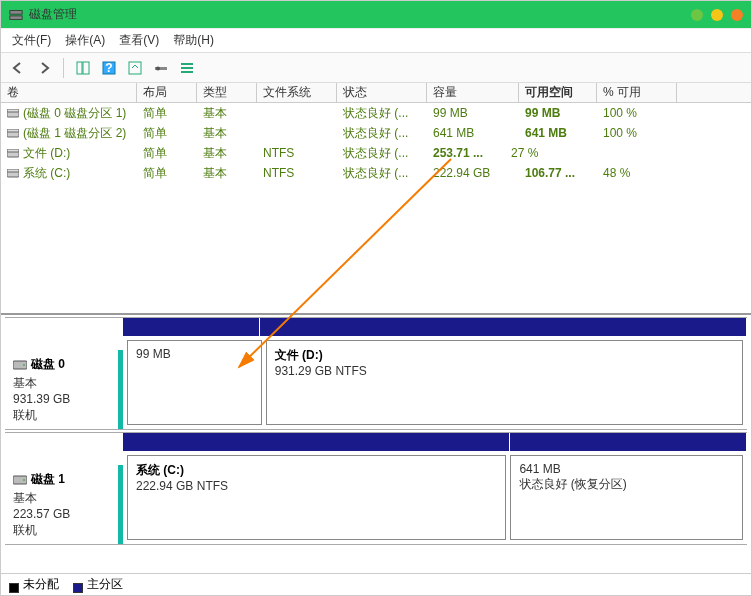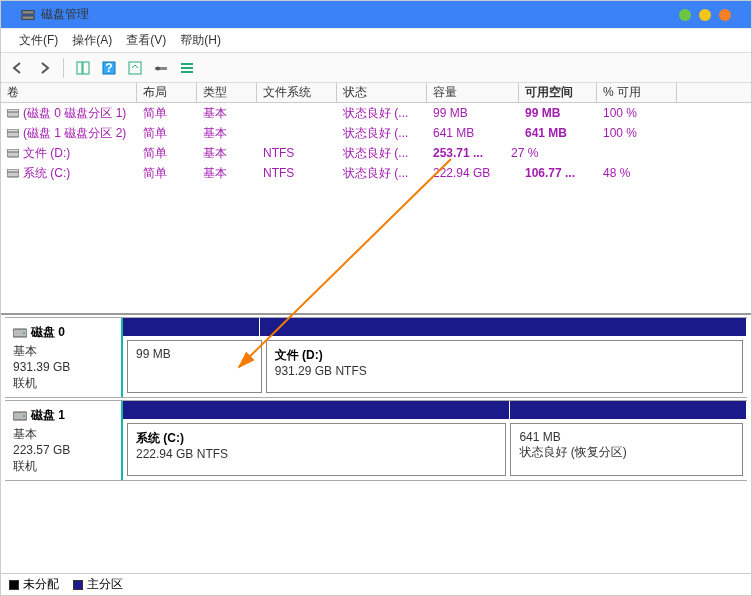--- a/index.html
+++ b/index.html
@@ -1,67 +1,67 @@
 <!DOCTYPE html>
 <html><head>
 <meta charset="utf-8">
 <style>
 * { box-sizing: border-box; margin: 0; padding: 0; font-family: "Microsoft YaHei", sans-serif; font-size: 12px; }
 body { background: #fff; width: 752px; height: 596px; overflow: hidden; border: 1px solid #ccc; position: relative; }
 
-.titlebar { height: 28px; display: flex; align-items: center; padding: 0 20px; background: #3b82f6; border-bottom: 1px solid #eee; }
+.titlebar { height: 28px; display: flex; align-items: center; padding: 0 8px; background: #22c55e; border-bottom: 1px solid #eee; }
 .titlebar .app-icon { width: 14px; height: 14px; margin-right: 6px; display: inline-block; }
 .titlebar .app-icon svg { width: 14px; height: 14px; }
 .titlebar .title { flex: 1; color: #333; }
 .titlebar .dots { display: flex; gap: 8px; }
 .dot { width: 12px; height: 12px; border-radius: 50%; }
 .dot.g { background: #6cc644; }
 .dot.y { background: #f5c518; }
 .dot.o { background: #f58025; }
 
-.menubar { height: 24px; display: flex; align-items: center; padding: 0 18px; gap: 14px; border-bottom: 1px solid #ddd; }
+.menubar { height: 24px; display: flex; align-items: center; padding: 0 11px; gap: 14px; border-bottom: 1px solid #ddd; }
 .menubar span { color: #333; cursor: default; }
 
 .toolbar { height: 30px; display: flex; align-items: center; padding: 0 6px; gap: 4px; border-bottom: 1px solid #ddd; background: #fafafa; }
 .toolbar .tbtn { width: 22px; height: 22px; display: flex; align-items: center; justify-content: center; border: 1px solid transparent; }
 .toolbar .sep { width: 1px; height: 20px; background: #ccc; margin: 0 4px; }
 
 .vol-pane { border-bottom: 2px solid #999; }
 .vol-header, .vol-row { display: flex; height: 20px; align-items: center; }
 .vol-header { background: #fff; border-bottom: 1px solid #ccc; }
 .vol-header .cell { border-right: 1px solid #ccc; padding: 2px 6px; color: #333; background: #f9f9f9; height: 100%; display: flex; align-items: center; }
-.vol-row .cell { padding: 0 6px; color: #a21caf; height: 100%; display: flex; align-items: center; white-space: nowrap; overflow: hidden; }
+.vol-row .cell { padding: 0 6px; color: #4d7c0f; height: 100%; display: flex; align-items: center; white-space: nowrap; overflow: hidden; }
 .col-vol { width: 136px; }
 .col-layout { width: 60px; }
 .col-type { width: 60px; }
 .col-fs { width: 80px; }
 .col-status { width: 90px; }
 .col-cap { width: 92px; }
 .col-free { width: 78px; font-weight: bold; }
 .col-pct { width: 80px; }
 .vol-icon { width: 12px; height: 10px; margin-right: 4px; display: inline-block; }
 .vol-body { height: 210px; overflow: auto; background: #fff; }
 
 .graph-pane { overflow: auto; height: 234px; }
 .disk-row { display: flex; border-top: 1px solid #aaa; border-bottom: 1px solid #aaa; margin: 2px 4px; }
-.disk-info { width: 118px; padding: 6px 8px; border-right: 2px solid #14b8a6; }
+.disk-info { width: 118px; padding: 6px 8px; border-right: 5px solid #14b8a6; margin-top: 32px; }
 .disk-info .dname { font-weight: bold; margin-bottom: 2px; display: flex; align-items: center; gap: 4px; }
 .disk-info .dline { color: #333; line-height: 16px; }
 .disk-icon { width: 14px; height: 12px; display: inline-block; }
 
 .disk-parts { flex: 1; display: flex; flex-direction: column; }
 .disk-bar { height: 18px; background: #1a1a8a; display: flex; }
 .disk-bar .bseg { border-right: 1px solid #fff; }
 .disk-boxes { flex: 1; display: flex; padding: 4px; gap: 4px; }
 .pbox { border: 1px solid #888; padding: 6px 8px; display: flex; flex-direction: column; justify-content: flex-start; }
 .pbox .pname { font-weight: bold; }
 .pbox .pline { color: #333; line-height: 15px; }
 
 .legend { height: 22px; border-top: 1px solid #ccc; display: flex; align-items: center; padding: 0 8px; gap: 14px; position: absolute; bottom: 0; left: 0; right: 0; background: #fff; }
-.legend .litem { display: flex; align-items: center; gap: 4px; }
+.legend .litem { display: flex; align-items: flex-end; gap: 4px; }
 .legend .sw { width: 10px; height: 10px; border: 1px solid #333; }
 .sw.black { background: #000; }
 .sw.blue { background: #1a1a8a; }
 
 .arrow { position: absolute; pointer-events: none; }
 </style>
 </head>
 <body>
 
 <div class="titlebar">

